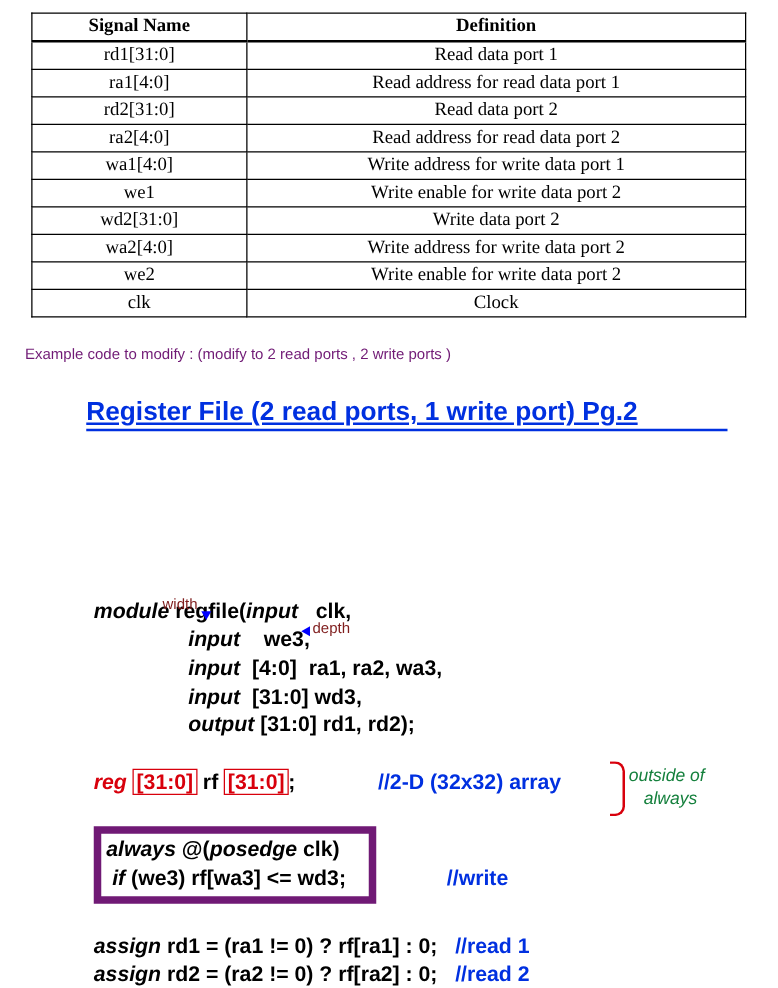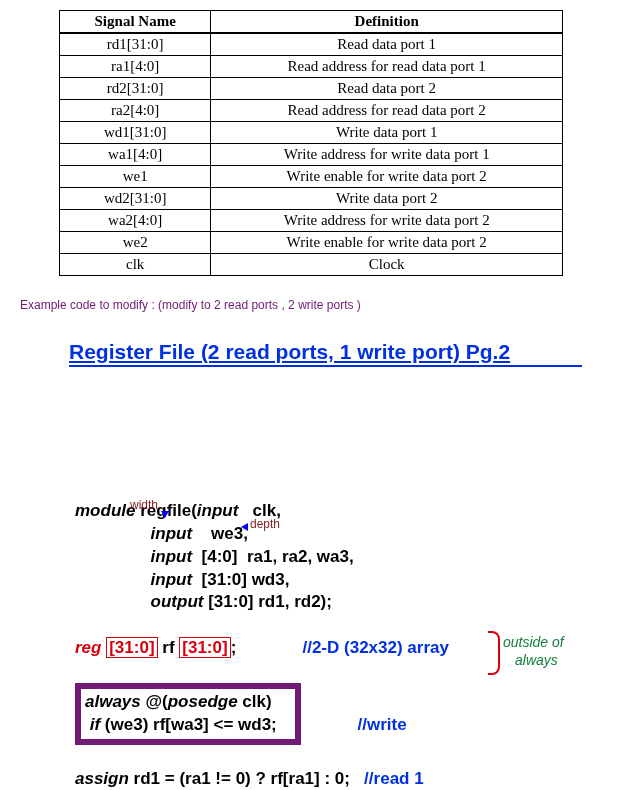--- a/index.html
+++ b/index.html
@@ -5,21 +5,21 @@
   body {
     margin: 0;
     padding: 10px 20px;
     font-family: "Times New Roman", serif;
     background: #fff;
     color: #000;
     width: 582px;
   }
   table.sig {
     border-collapse: collapse;
-    width: 504px;
+    width: 572px;
     margin: 0 auto;
   }
   table.sig th, table.sig td {
     border: 1px solid #000;
     padding: 2px 6px;
     text-align: center;
     font-size: 15px;
   }
   table.sig th {
     font-weight: bold;
@@ -107,24 +107,20 @@
       </tr>
       <tr>
         <td>rd2[31:0]</td>
         <td>Read data port 2</td>
       </tr>
       <tr>
         <td>ra2[4:0]</td>
         <td>Read address for read data port 2</td>
       </tr>
       <tr>
-        <td>wd1[31:0]</td>
-        <td>Write data port 1</td>
-      </tr>
-      <tr>
         <td>wa1[4:0]</td>
         <td>Write address for write data port 1</td>
       </tr>
       <tr>
         <td>we1</td>
         <td>Write enable for write data port 2</td>
       </tr>
       <tr>
         <td>wd2[31:0]</td>
         <td>Write data port 2</td>

